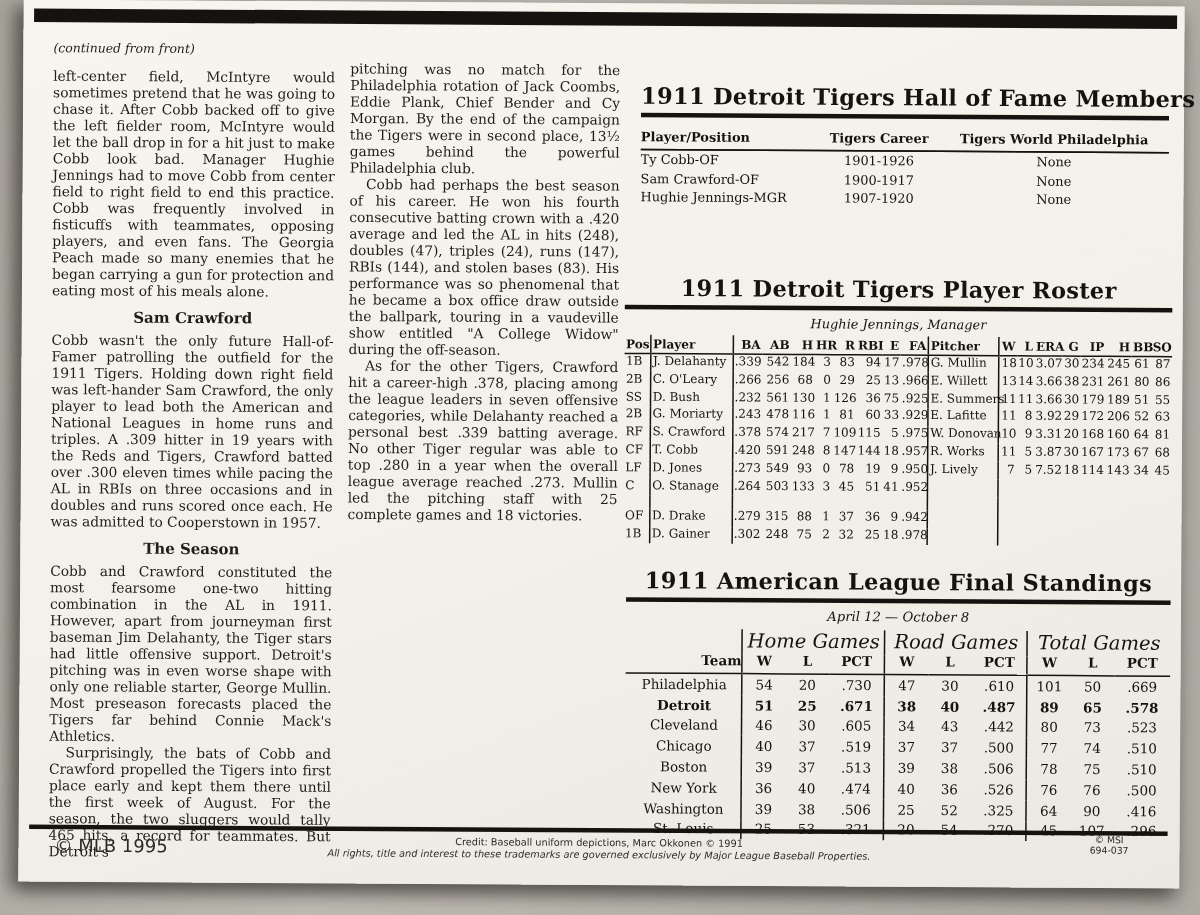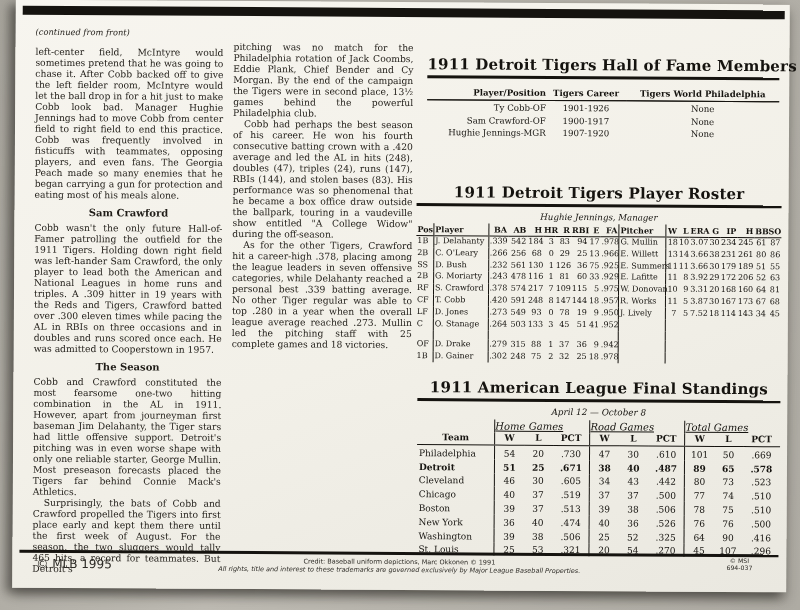--- a/index.html
+++ b/index.html
@@ -33,43 +33,43 @@
 
   
   .tables { width:365px; margin-left:4px; color:#15130f; }
   .tbl-title { font-weight:bold; font-size:15px; text-align:center; letter-spacing:0.2px; white-space:nowrap; }
   .title-rule { height:2.5px; background:#15130f; margin-top:2px; }
 
   .hof-block { margin:26px 0 0 10px; width:352px; }
   .hof { width:100%; border-collapse:collapse; font-size:8.6px; margin-top:8px; }
   .hof th { font-weight:bold; border-bottom:1px solid #15130f; padding:1px 0 2px 0; text-align:center; white-space:nowrap; }
   .hof td { padding:2.5px 0 0 0; text-align:center; white-space:nowrap; }
-  .hof th:first-child, .hof td:first-child { text-align:right; }
+  .hof th:first-child, .hof td:first-child { text-align:left; }
 
   .roster-block { margin-top:46px; }
   .manager { font-style:italic; font-size:8.6px; text-align:center; margin:5px 0 2px 0; }
   .roster { width:100%; border-collapse:collapse; table-layout:fixed; font-size:8px; }
   .roster th { font-weight:bold; border-bottom:1px solid #15130f; padding:1px 1px; text-align:right; white-space:nowrap; }
   .roster td { padding:0.5px 1px; line-height:10.8px; text-align:right; white-space:nowrap; }
   .roster th:nth-child(1), .roster td:nth-child(1),
   .roster th:nth-child(2), .roster td:nth-child(2),
   .roster th:nth-child(11), .roster td:nth-child(11) { text-align:left; }
   .roster tr > *:nth-child(2), .roster tr > *:nth-child(3),
   .roster tr > *:nth-child(11), .roster tr > *:nth-child(12) { border-left:1px solid #15130f; }
   .roster tbody tr:nth-child(9) { height:9px; }
 
   .standings-block { margin-top:16px; margin-left:2px; }
   .standings-sub { font-style:italic; font-size:8.8px; text-align:center; margin:5px 0 3px 0; }
   .standings { width:100%; border-collapse:collapse; table-layout:fixed; font-size:9px; }
   .standings th, .standings td { white-space:nowrap; }
-  .standings .group-row th { font-style:italic; font-weight:normal; font-size:10px; text-align:left; padding:1px 0;text-decoration:underline; }
+  .standings .group-row th { font-style:italic; font-weight:normal; font-size:13px; text-align:center; padding:1px 0; }
   .standings .head-row th { font-weight:bold; border-bottom:1.5px solid #15130f; padding:0 0 2px 0; text-align:center; }
-  .standings .head-row th:first-child { text-align:center; vertical-align:bottom; }
+  .standings .head-row th:first-child { text-align:right; vertical-align:bottom; }
   .standings td { padding-top:2.8px; text-align:center; }
-  .standings td:first-child { text-align:left; padding-left:2px; }
+  .standings td:first-child { text-align:center; padding-left:2px; }
   .standings tr > *:nth-child(2), .standings tr > *:nth-child(5),
   .standings tr > *:nth-child(8) { border-left:1px solid #15130f; }
   .standings .group-row > *:nth-child(2), .standings .group-row > *:nth-child(3),
   .standings .group-row > *:nth-child(4) { border-left:1px solid #15130f; }
   .bold-row td { font-weight:bold; }
 
   
   .bottom { position:absolute; left:0; right:0; bottom:16px; }
   .bottom-rule { height:3px; background:#15130f; margin:0 8px 3px 7px; }
   .credits { text-align:center; font-family:"DejaVu Sans", sans-serif; font-size:6.5px; line-height:8px; color:#2c2a25; }

